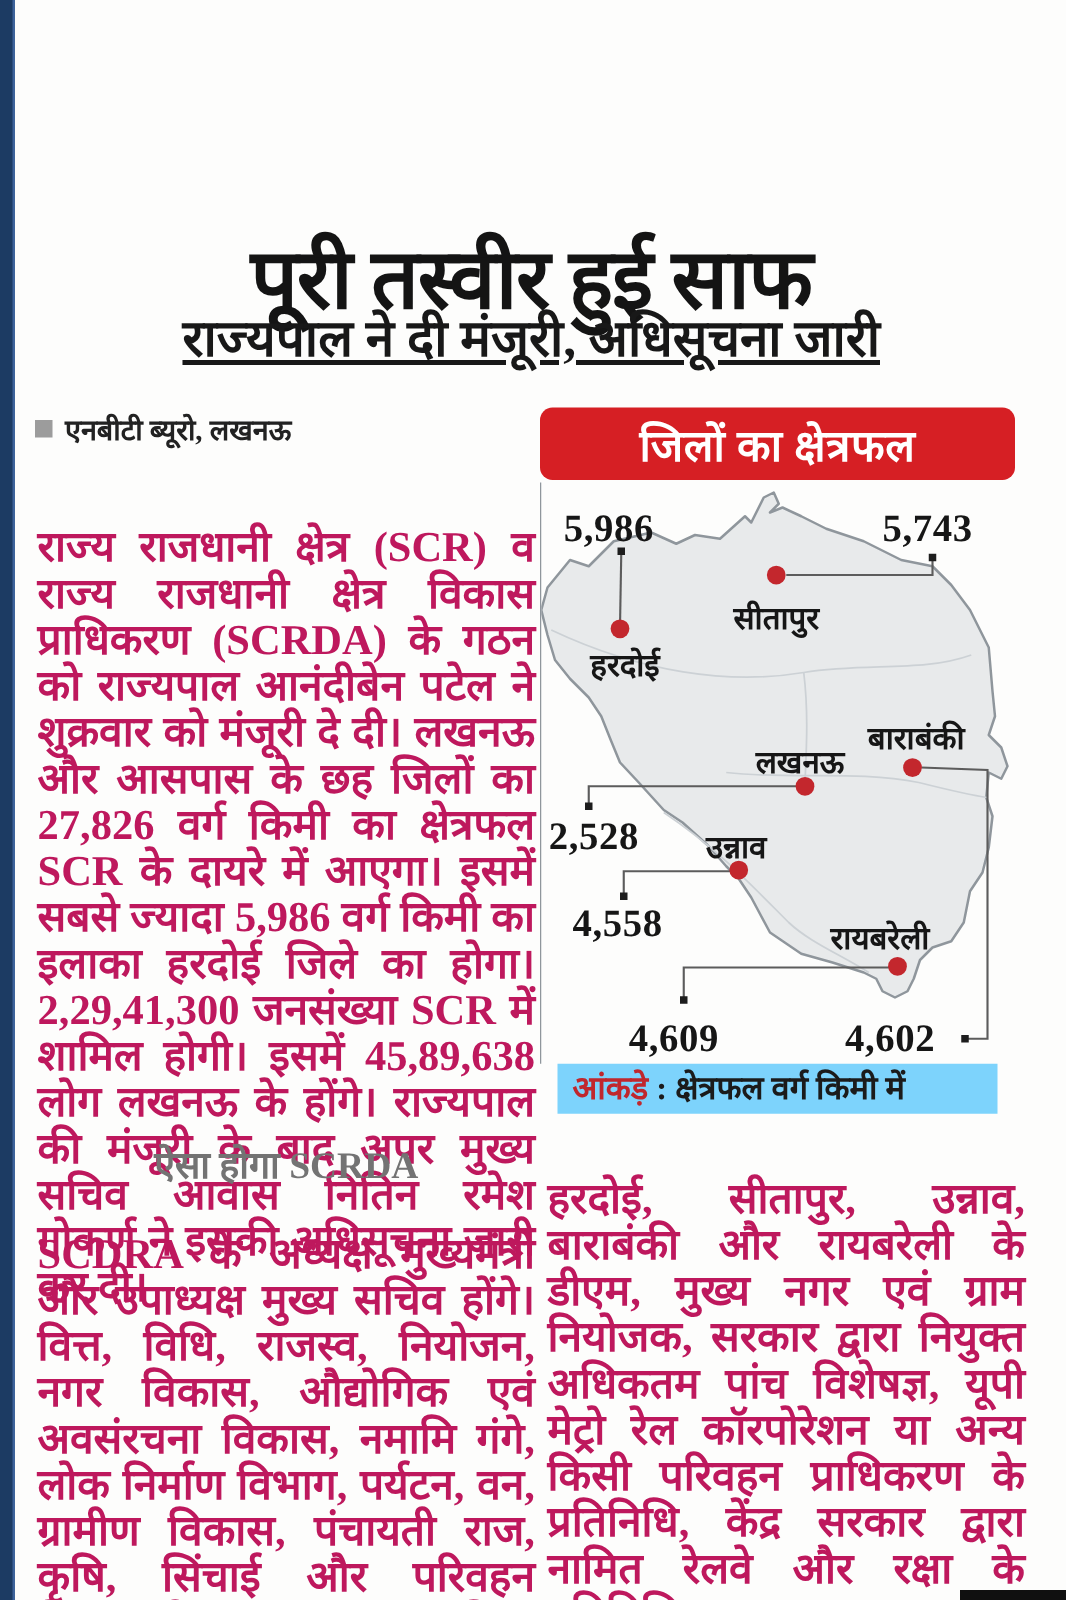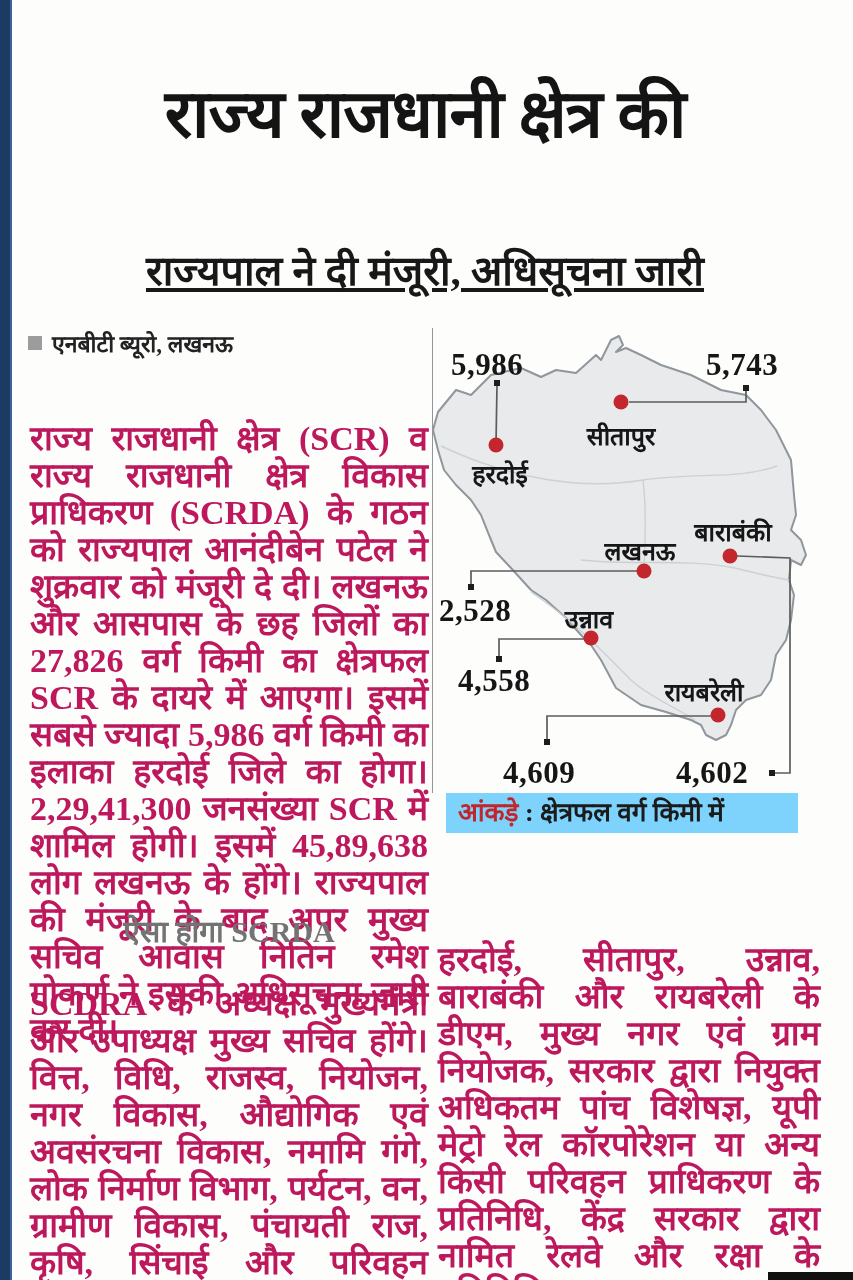--- a/index.html
+++ b/index.html
@@ -75,39 +75,41 @@
     position:absolute;left:768px;top:1272px;width:85px;height:8px;background:#101010;
   }
 </style>
 </head>
 <body>
 
 <div class="edge-bar"></div>
 <div class="paper"></div>
 
 <h1 class="headline">
-  <span>राज्य राजधानी क्षेत्र की</span><br>
+  <br>
+  <span>पूरी तस्वीर हुई साफ</span>
 </h1>
 
 <div class="subheadline">राज्यपाल ने दी मंजूरी, अधिसूचना जारी</div>
 
 <div class="byline">
   <span class="bullet"></span>
   <span>एनबीटी ब्यूरो, लखनऊ</span>
 </div>
 
 <p class="bodytext col-left-1">राज्य राजधानी क्षेत्र (SCR) व राज्य राजधानी क्षेत्र विकास प्राधिकरण (SCRDA) के गठन को राज्यपाल आनंदीबेन पटेल ने शुक्रवार को मंजूरी दे दी। लखनऊ और आसपास के छह जिलों का 27,826 वर्ग किमी का क्षेत्रफल SCR के दायरे में आएगा। इसमें सबसे ज्यादा 5,986 वर्ग किमी का इलाका हरदोई जिले का होगा। 2,29,41,300 जनसंख्या SCR में शामिल होगी। इसमें 45,89,638 लोग लखनऊ के होंगे। राज्यपाल की मंजूरी के बाद अपर मुख्य सचिव आवास नितिन रमेश गोकर्ण ने इसकी अधिसूचना जारी कर दी।</p>
 
 <div class="section-head">ऐसा होगा SCRDA</div>
 
 <p class="bodytext col-left-2">SCDRA के अध्यक्ष मुख्यमंत्री और उपाध्यक्ष मुख्य सचिव होंगे। वित्त, विधि, राजस्व, नियोजन, नगर विकास, औद्योगिक एवं अवसंरचना विकास, नमामि गंगे, लोक निर्माण विभाग, पर्यटन, वन, ग्रामीण विकास, पंचायती राज, कृषि, सिंचाई और परिवहन विभाग के अपर मुख्य सचिव/ प्रमुख सचिव/सचिव पदेन सदस्य होंगे। अयोध्या के मंडलायुक्त, लखनऊ,</p>
 
 <p class="bodytext col-right-1">हरदोई, सीतापुर, उन्नाव, बाराबंकी और रायबरेली के डीएम, मुख्य नगर एवं ग्राम नियोजक, सरकार द्वारा नियुक्त अधिकतम पांच विशेषज्ञ, यूपी मेट्रो रेल कॉरपोरेशन या अन्य किसी परिवहन प्राधिकरण के प्रतिनिधि, केंद्र सरकार द्वारा नामित रेलवे और रक्षा के प्रतिनिधि, सरकार द्वारा नामित प्रमुख सचिव स्तर के सीईओ इसके सदस्य होंगे। लखनऊ के मंडलायुक्त प्राधिकरण के सदस्य सचिव होंगे।</p>
 
 <div class="infographic">
+  <div class="info-banner">जिलों का क्षेत्रफल</div>
 
   <svg class="info-map" width="380" height="465" viewBox="0 0 380 465" xmlns="http://www.w3.org/2000/svg">
 
     <polygon points="5,84 23,62 38,67 58,47 88,40 108,49 123,42 143,45 163,27 168,32 178,12 186,8 190,17 183,24 193,20 208,27 228,37 258,47 288,62 313,67 328,82 343,102 358,132 361,167 363,187 358,202 368,212 373,227 368,237 358,232 356,252 361,267 358,292 353,312 343,327 338,352 328,367 313,372 303,382 298,397 293,407 283,412 273,407 268,397 258,392 233,384 208,377 183,360 168,332 158,317 148,307 133,290 113,272 98,262 78,240 63,224 56,207 48,187 38,172 23,157 11,142 5,122 0,102" fill="#e8eaeb" stroke="#8f969c" stroke-width="2" stroke-linejoin="round"></polygon>
 
     <g fill="none" stroke="#ccd1d5" stroke-width="1.4">
       <path d="M 8,118 C 80,152 150,162 210,152 C 262,144 305,152 344,138"></path>
       <path d="M 148,232 C 200,238 252,230 302,240 C 322,245 342,250 357,252"></path>
       <path d="M 98,264 C 140,292 168,322 198,352 C 215,368 240,378 262,392"></path>
       <path d="M 210,152 C 214,185 212,215 211,240"></path>

